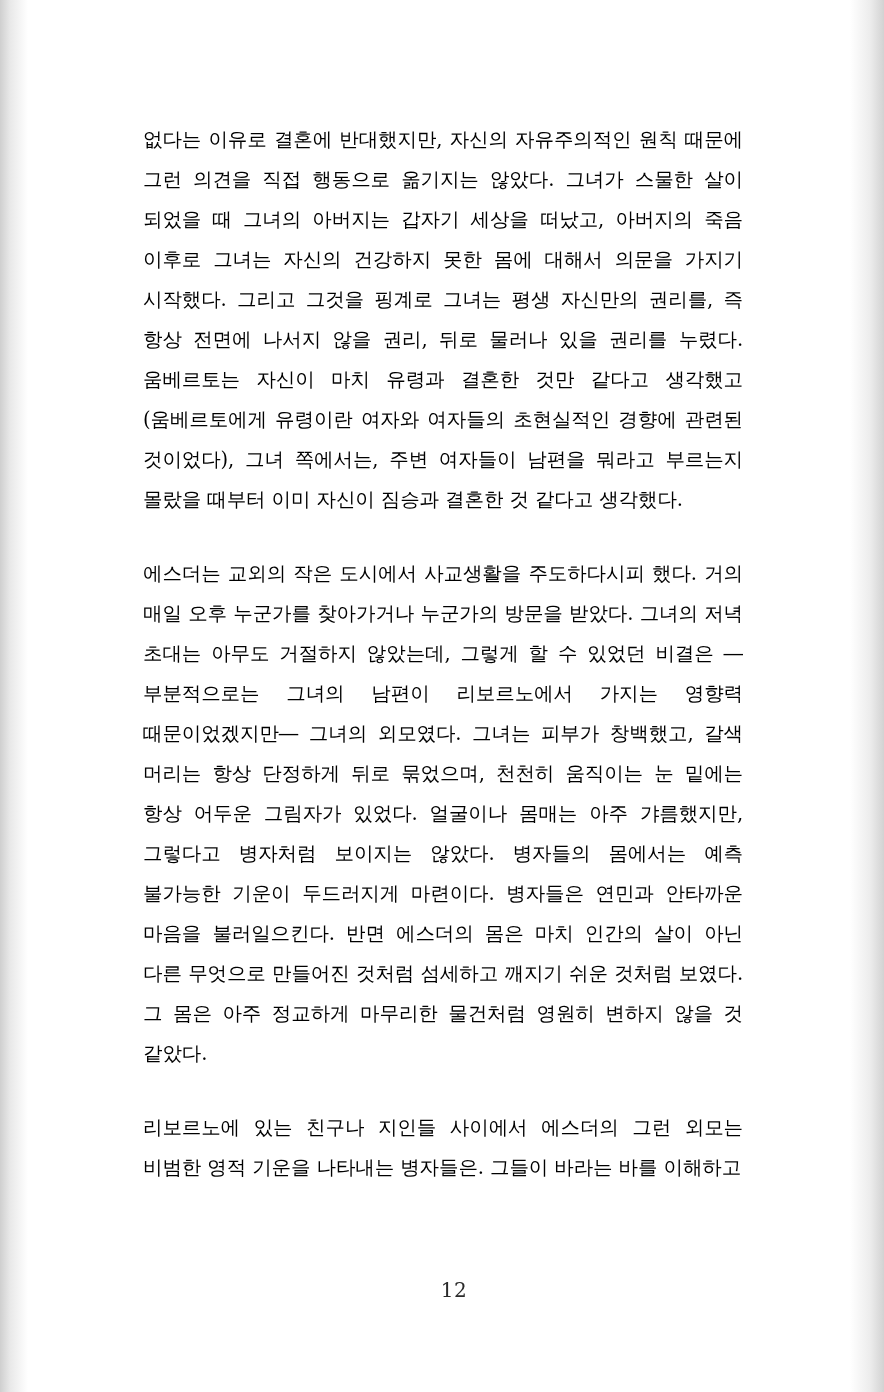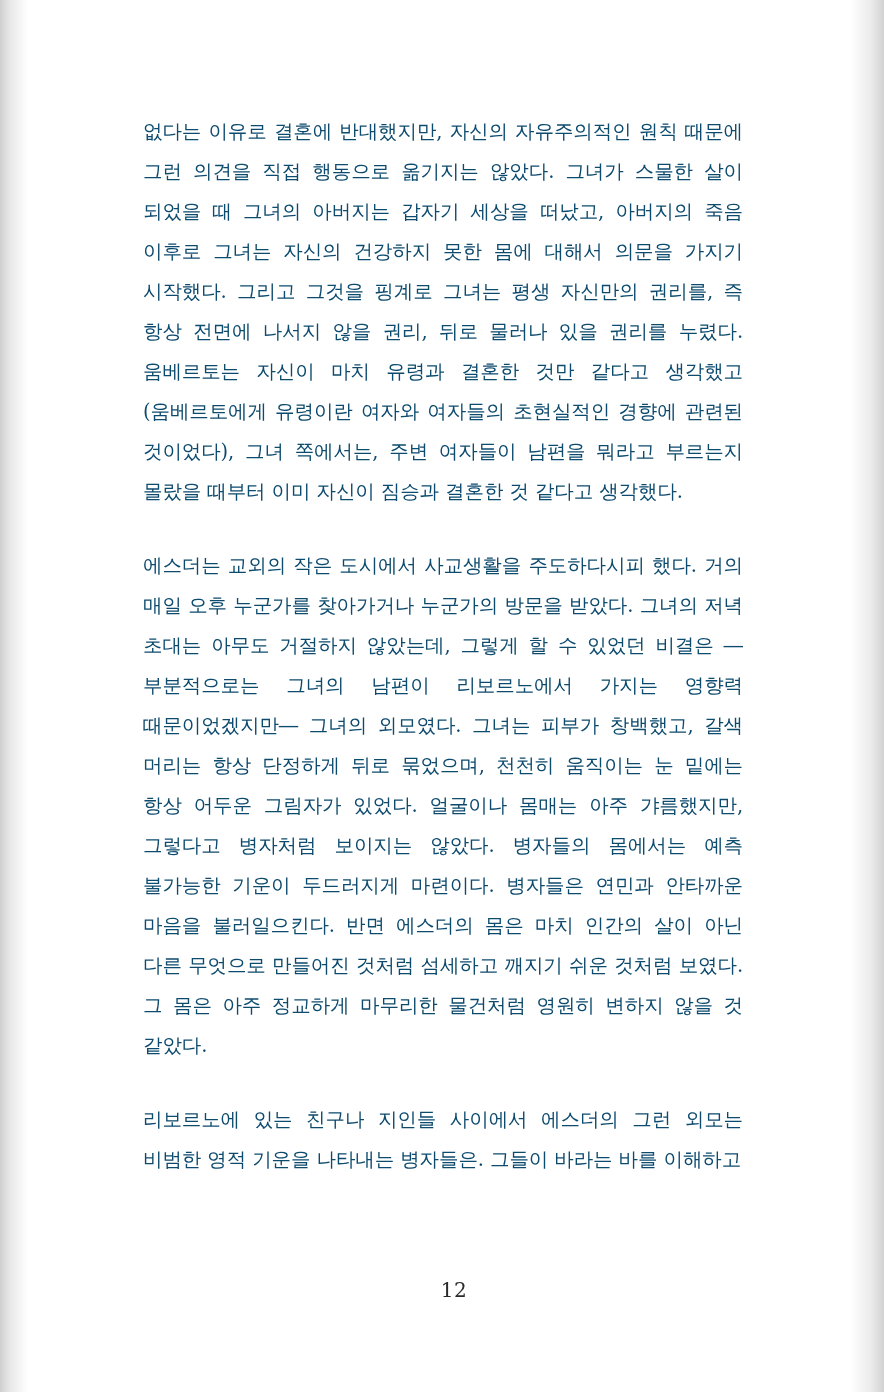--- a/index.html
+++ b/index.html
@@ -37,24 +37,24 @@
     background: linear-gradient(to left, #d2d2d2 0%, #ececec 40%, #ffffff 100%);
     pointer-events: none;
   }
   #text-column {
     position: absolute;
     left: 143px;
     top: 112px;
     width: 600px;
   }
   p.para {
-    margin: 0 0 34px 0;
+    margin: 8px 0 34px 0;
     font-size: 19.5px;
     line-height: 40px;
-    color: #0c4a6e;
+    color: #000000;
     text-align: justify;
     text-justify: inter-character;
     letter-spacing: -0.1px;
     word-break: keep-all;
     font-family: "DejaVu Serif", "Liberation Serif", serif;
   }
   p.para:last-child {
     margin-bottom: 0;
   }
   #page-number {

